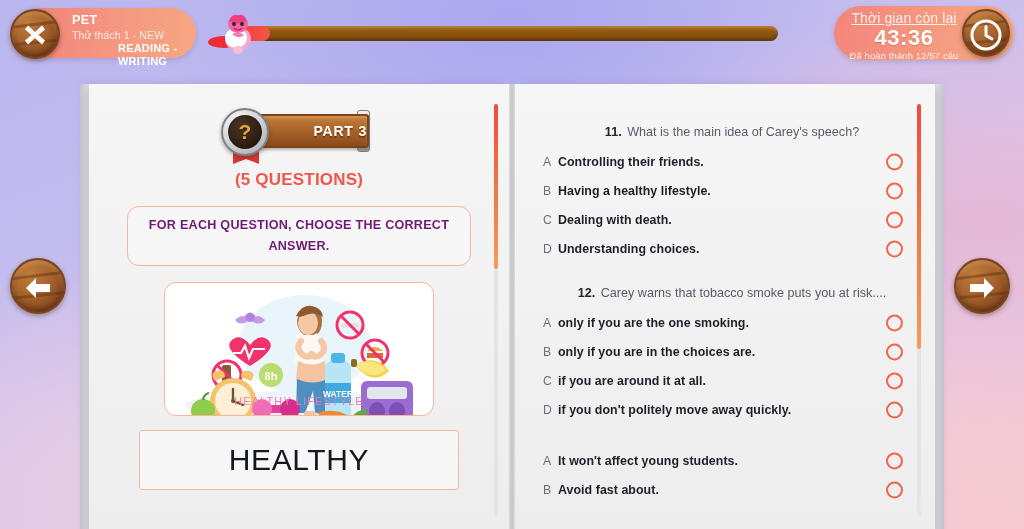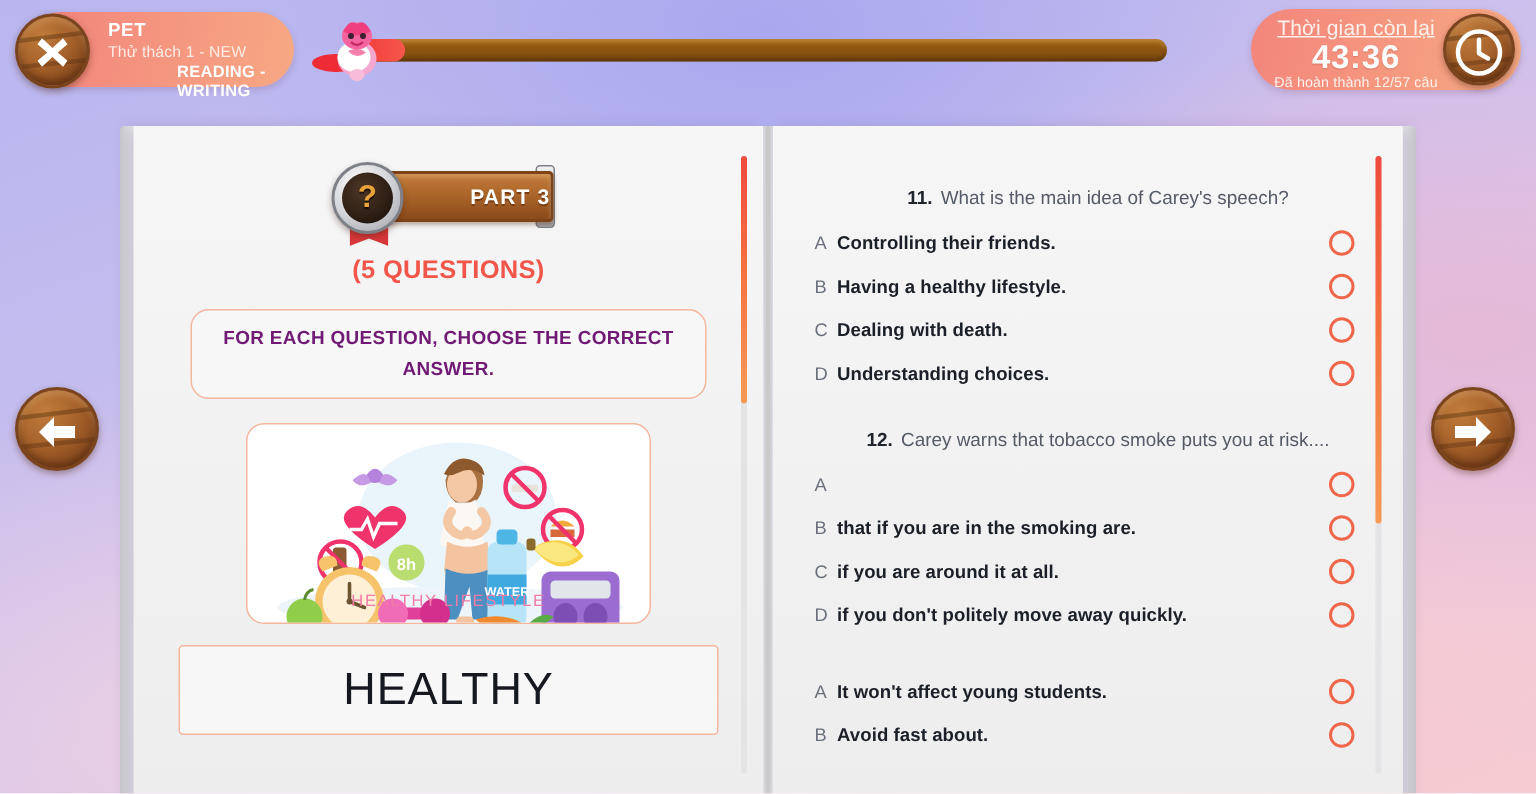--- a/index.html
+++ b/index.html
@@ -321,21 +321,21 @@
     text-align: center;
     color: #f07aa8;
     font-size: 11px;
     font-weight: normal;
     letter-spacing: 1.1px;
     margin-top: 44px;
   }
 
   .healthy-box {
     margin: 14px auto 0;
-    width: 360px;
+    width: 320px;
     height: 60px;
     border: 1.5px solid #f4b69c;
     border-radius: 3px;
     background: #f7f7f8;
     display: flex; align-items: center; justify-content: center;
   }
   .healthy-text {
     color: #15181e;
     font-size: 30px;
     letter-spacing: .6px;
@@ -606,25 +606,26 @@
           </div>
         </div>
 
         <div class="qblock">
           <div class="qhead">
             <span class="qnum">12.</span>
             <span>Carey warns that tobacco smoke puts you at risk....</span>
           </div>
           <div class="opt-row">
             <span class="opt-letter">A</span>
+            <span class="opt-text">only if you are the one smoking.</span>
             <span class="opt-radio"></span>
           </div>
           <div class="opt-row">
             <span class="opt-letter">B</span>
-            <span class="opt-text">that if you are in the smoking are.</span>
+            <span class="opt-text">only if you are in the choices are.</span>
             <span class="opt-radio"></span>
           </div>
           <div class="opt-row">
             <span class="opt-letter">C</span>
             <span class="opt-text">if you are around it at all.</span>
             <span class="opt-radio"></span>
           </div>
           <div class="opt-row">
             <span class="opt-letter">D</span>
             <span class="opt-text">if you don't politely move away quickly.</span>

